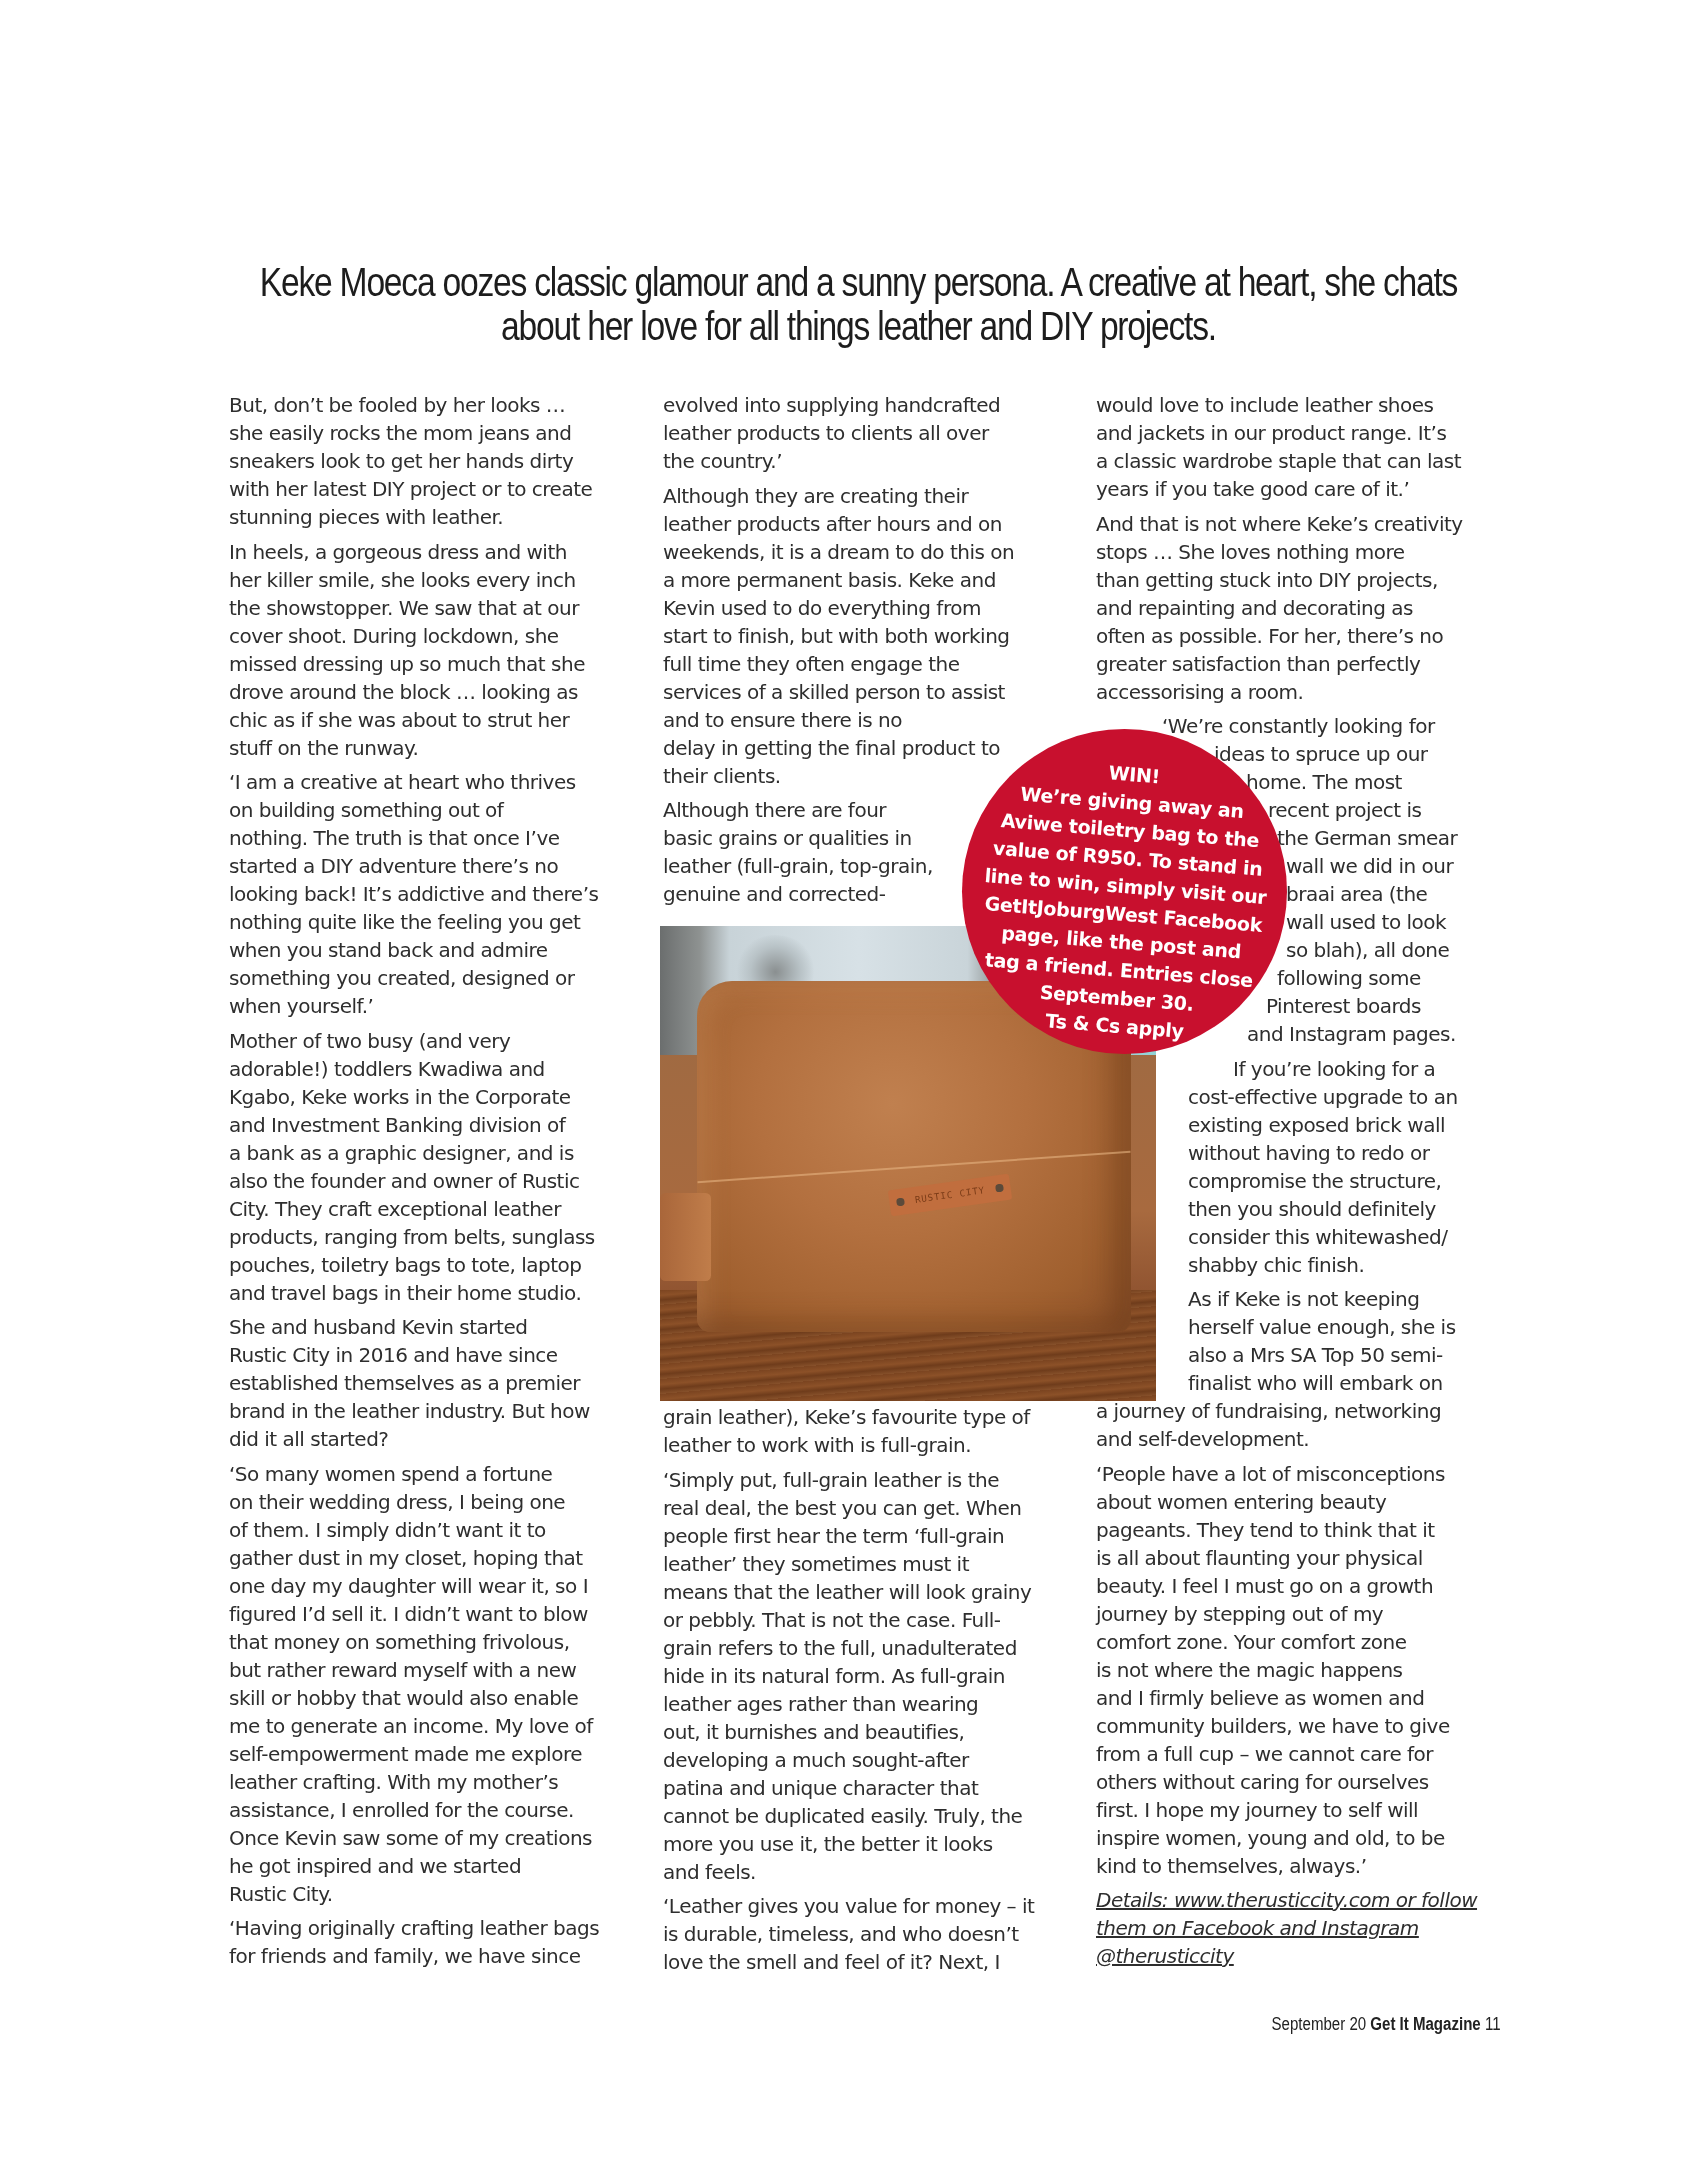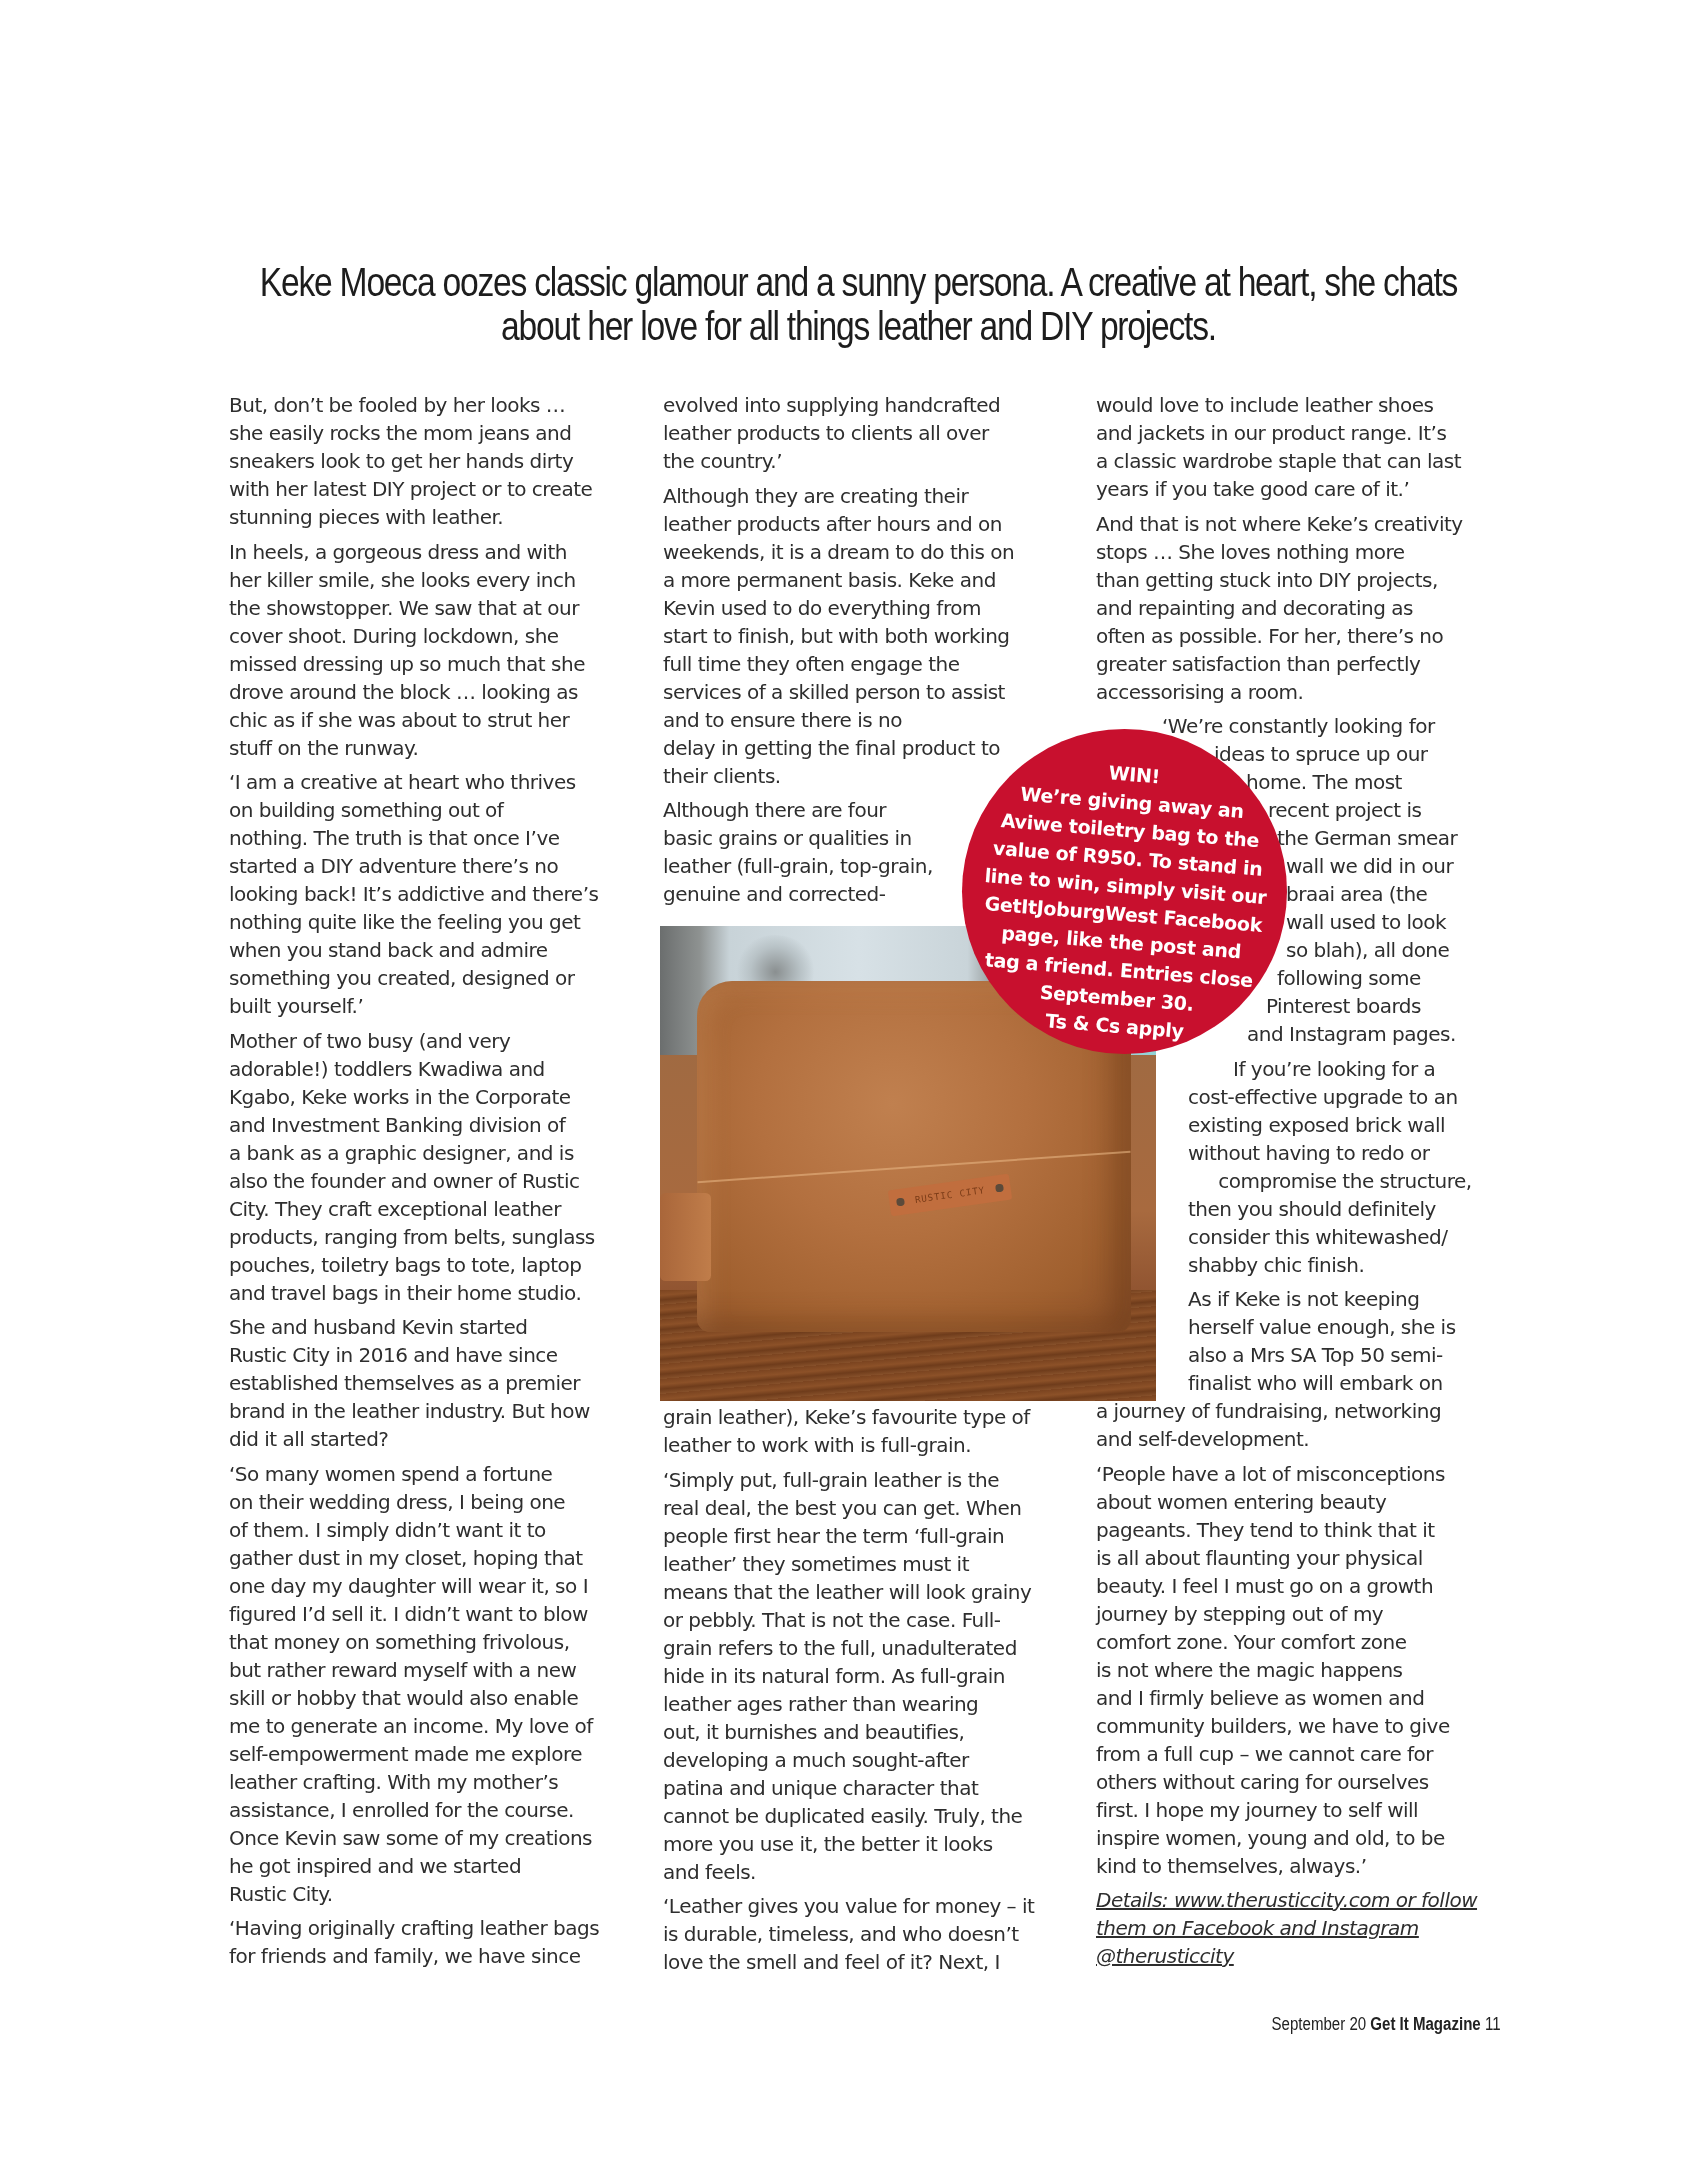--- a/index.html
+++ b/index.html
@@ -169,21 +169,21 @@
     </p>
     <p>
       <span class="ln">‘I am a creative at heart who thrives</span>
       <span class="ln">on building something out of</span>
       <span class="ln">nothing. The truth is that once I’ve</span>
       <span class="ln">started a DIY adventure there’s no</span>
       <span class="ln">looking back! It’s addictive and there’s</span>
       <span class="ln">nothing quite like the feeling you get</span>
       <span class="ln">when you stand back and admire</span>
       <span class="ln">something you created, designed or</span>
-      <span class="ln">built yourself.’</span>
+      <span class="ln">when yourself.’</span>
     </p>
     <p>
       <span class="ln">Mother of two busy (and very</span>
       <span class="ln">adorable!) toddlers Kwadiwa and</span>
       <span class="ln">Kgabo, Keke works in the Corporate</span>
       <span class="ln">and Investment Banking division of</span>
       <span class="ln">a bank as a graphic designer, and is</span>
       <span class="ln">also the founder and owner of Rustic</span>
       <span class="ln">City. They craft exceptional leather</span>
       <span class="ln">products, ranging from belts, sunglass</span>
@@ -318,21 +318,21 @@
       <span class="ln" style="padding-left: 190px;">so blah), all done</span>
       <span class="ln" style="padding-left: 181px;">following some</span>
       <span class="ln" style="padding-left: 170px;">Pinterest boards</span>
       <span class="ln" style="padding-left: 151px;">and Instagram pages.</span>
     </p>
   <p class="indent-wrap">
       <span class="ln" style="padding-left: 137px;">If you’re looking for a</span>
       <span class="ln" style="padding-left: 92px;">cost-effective upgrade to an</span>
       <span class="ln" style="padding-left: 92px;">existing exposed brick wall</span>
       <span class="ln" style="padding-left: 92px;">without having to redo or</span>
-      <span class="ln" style="padding-left: 92px; text-align: center;">compromise the structure,</span>
+      <span class="ln" style="padding-left: 92px;">compromise the structure,</span>
       <span class="ln" style="padding-left: 92px;">then you should definitely</span>
       <span class="ln" style="padding-left: 92px;">consider this whitewashed/</span>
       <span class="ln" style="padding-left: 92px;">shabby chic finish.</span>
     </p>
   <p class="indent-wrap">
       <span class="ln" style="padding-left: 92px;">As if Keke is not keeping</span>
       <span class="ln" style="padding-left: 92px;">herself value enough, she is</span>
       <span class="ln" style="padding-left: 92px;">also a Mrs SA Top 50 semi-</span>
       <span class="ln" style="padding-left: 92px;">finalist who will embark on</span>
       <span class="ln" style="padding-left: 0px;">a journey of fundraising, networking</span>

